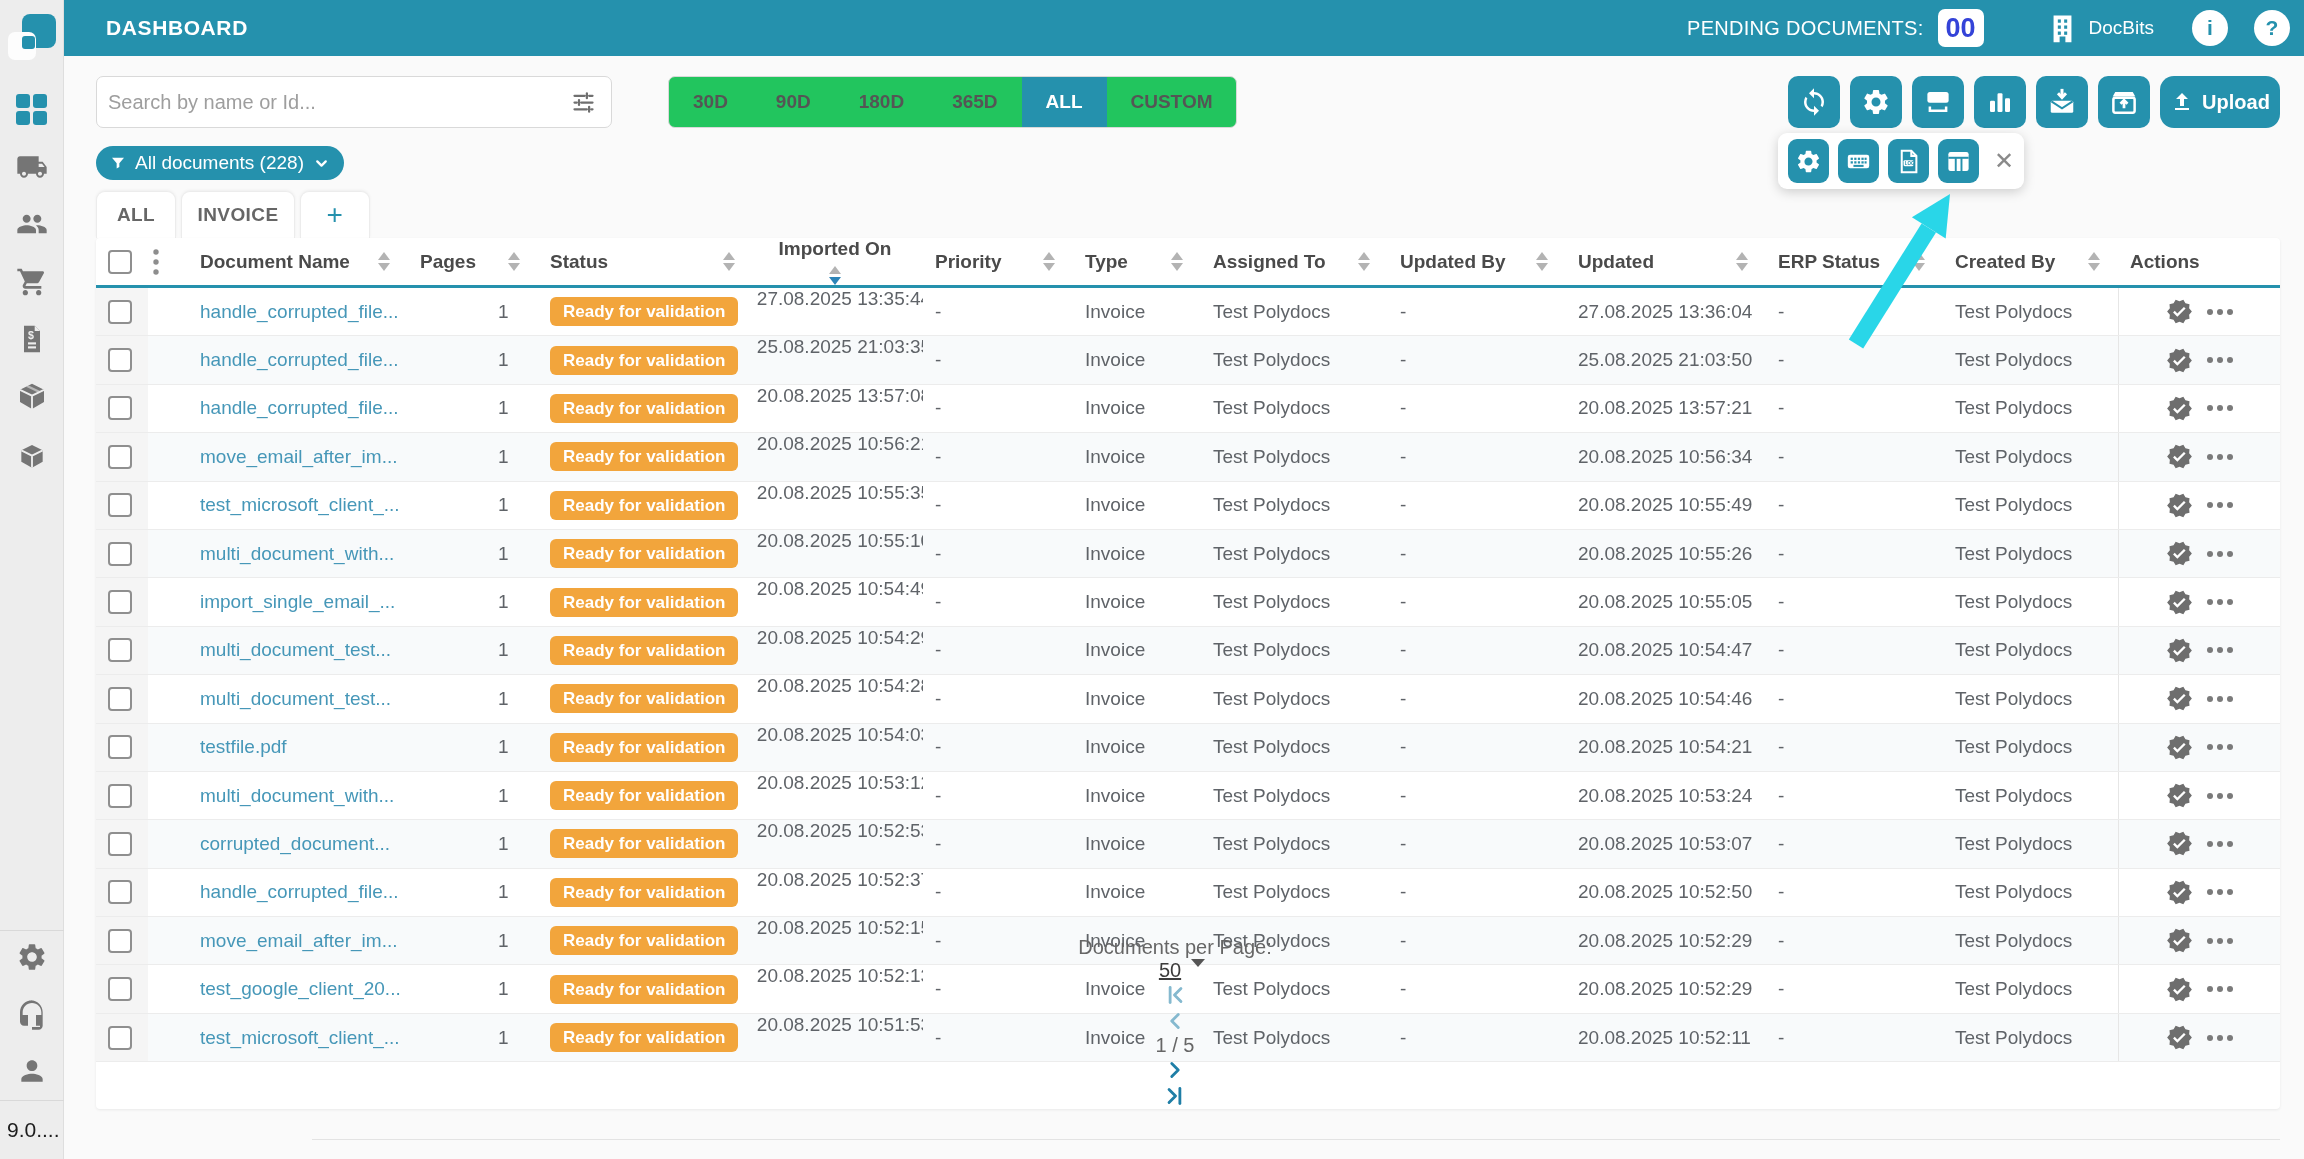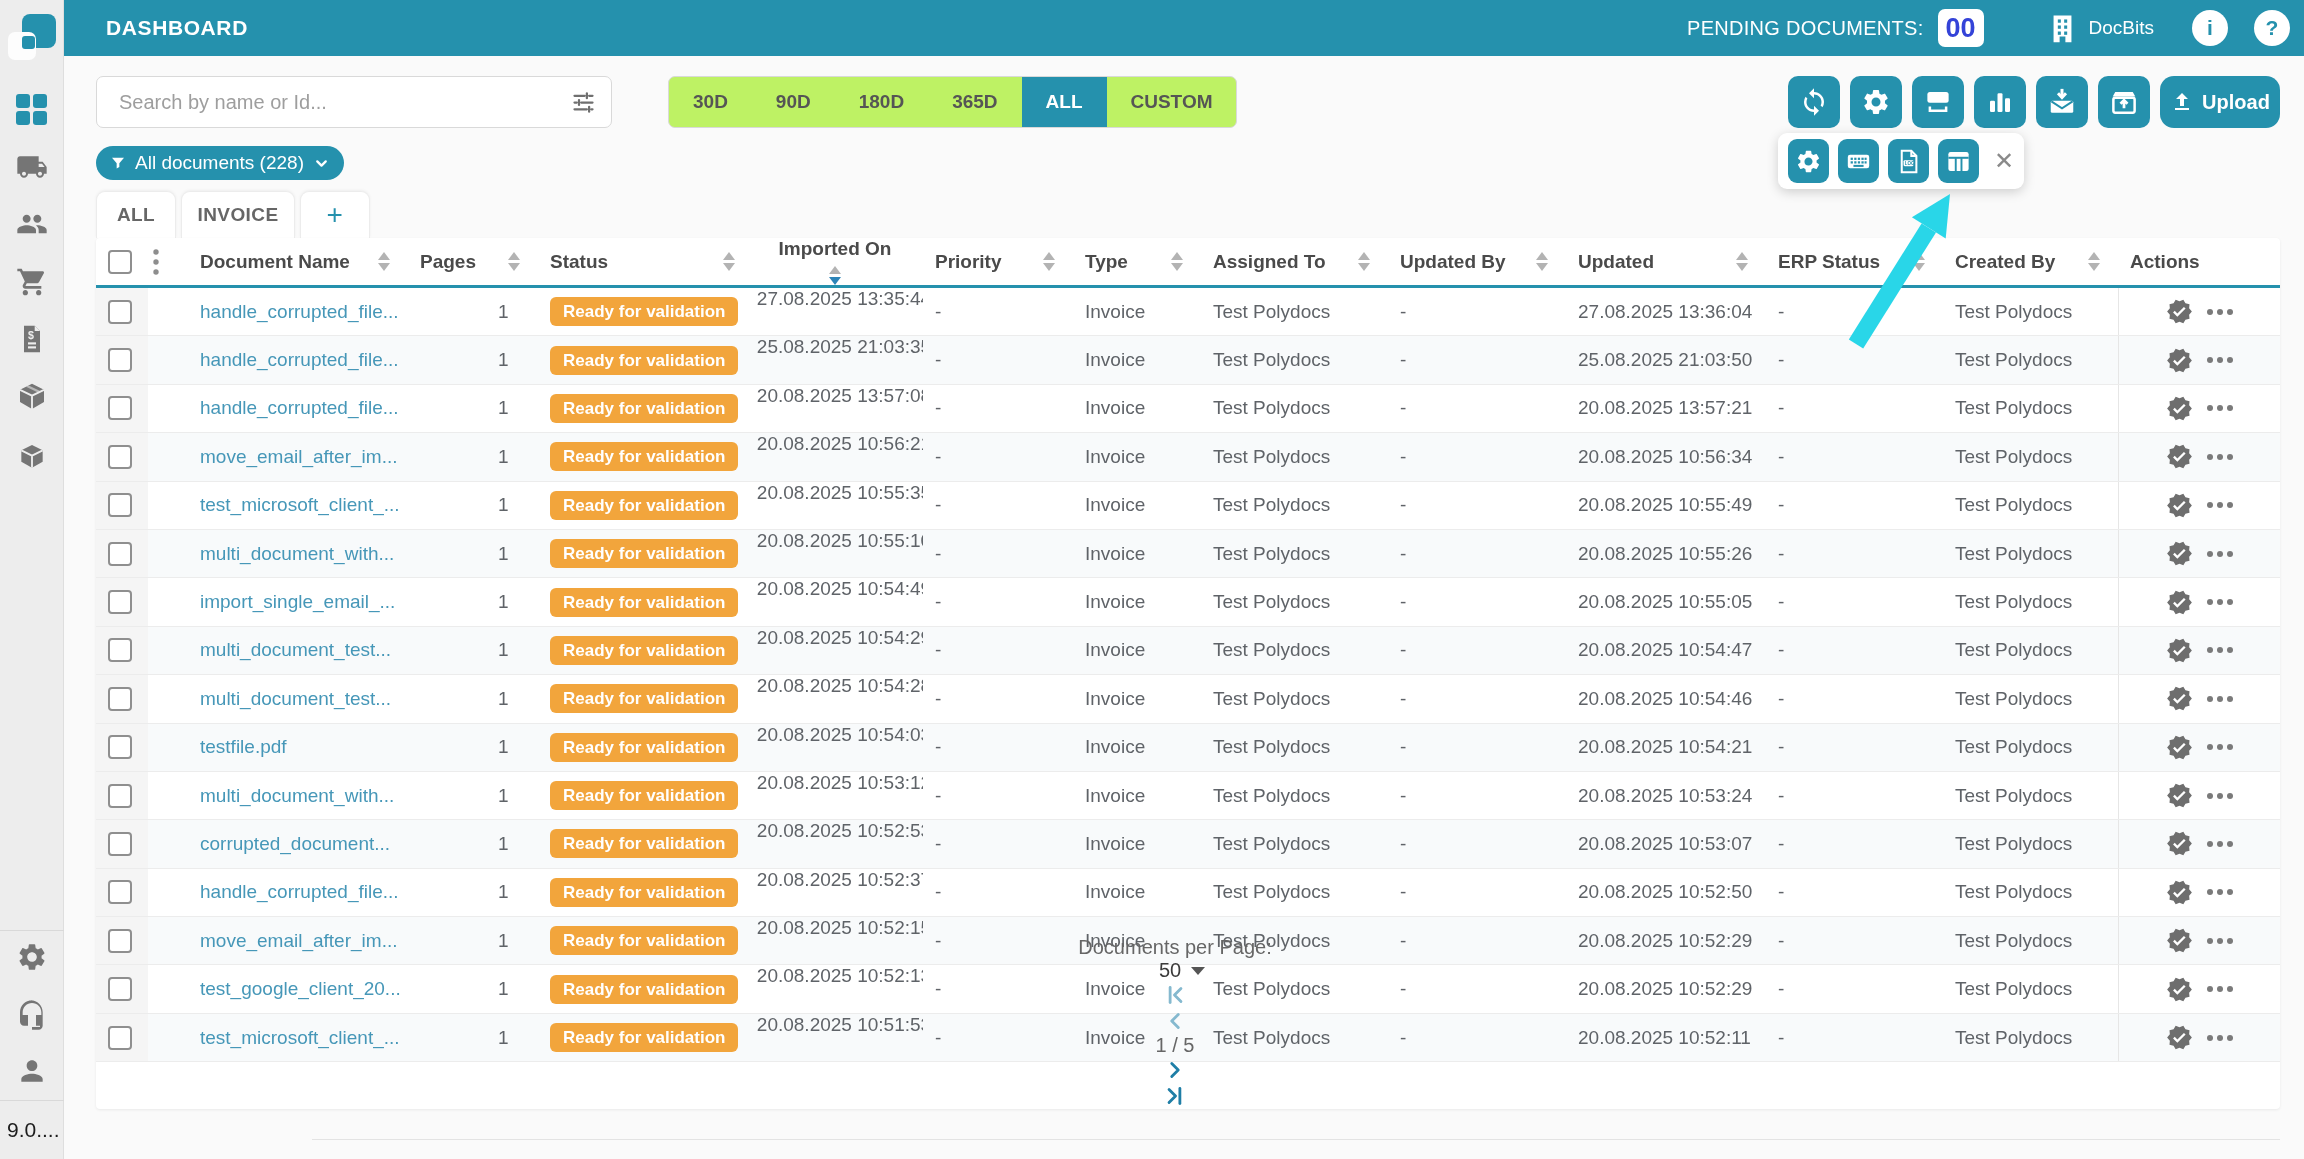--- a/index.html
+++ b/index.html
@@ -30,25 +30,25 @@
   .building{margin-left:62px;display:flex;align-items:center;}
   .company{color:#fff;font-size:19px;margin-left:10px;}
   .circle-icon{width:36px;height:36px;border-radius:50%;background:#fff;color:#2591ad;font-weight:800;font-size:21px;
     display:flex;align-items:center;justify-content:center;margin-left:38px;cursor:pointer;}
   .circle-icon.q{margin-left:26px;}
 
   
   .content{position:absolute;left:64px;top:56px;right:0;bottom:0;}
 
   .search-box{position:absolute;left:32px;top:20px;width:516px;height:52px;background:#fff;border:1px solid #d9d9d9;border-radius:7px;
-    display:flex;align-items:center;padding:0 14px 0 22px;}
+    display:flex;align-items:center;padding:0 14px 0 11px;}
   .search-box input{flex:1;border:none;outline:none;font-size:20px;color:#444;background:transparent;font-family:inherit;}
   .search-box input::placeholder{color:#9e9e9e;}
 
-  .ranges{position:absolute;left:604px;top:20px;height:52px;background:#bef264;border:1px solid #d9d9d9;border-radius:7px;
+  .ranges{position:absolute;left:604px;top:20px;height:52px;background:#22c55e;border:1px solid #d9d9d9;border-radius:7px;
     display:flex;align-items:stretch;overflow:hidden;}
   .range-btn{display:flex;align-items:center;justify-content:center;padding:0 24px;font-size:19px;font-weight:600;color:#555;cursor:pointer;}
   .range-btn.active{background:#2591ad;color:#fff;}
 
   .toolbar{position:absolute;right:24px;top:20px;display:flex;gap:10px;}
   .tool-btn{width:52px;height:52px;background:#2591ad;border-radius:10px;display:flex;align-items:center;justify-content:center;cursor:pointer;}
   .tool-btn svg{width:30px;height:30px;fill:#fff;}
   .upload-btn{width:120px;height:52px;background:#2591ad;border-radius:14px;display:flex;align-items:center;justify-content:center;
     gap:8px;color:#fff;font-size:20px;font-weight:700;cursor:pointer;}
   .upload-btn svg{width:24px;height:24px;fill:#fff;}
@@ -105,21 +105,21 @@
   .td.c-actions{border-left:1px solid #e6e6e6;justify-content:center;gap:14px;padding-left:0;}
 
   .checkbox{width:24px;height:24px;border:2px solid #8f8f8f;border-radius:4px;background:#fff;cursor:pointer;flex:0 0 auto;}
   .doclink{color:#4697b8;cursor:pointer;text-decoration:none;}
   .badge{background:#f2a53c;color:#fff;font-weight:700;font-size:17px;padding:6px 13px;border-radius:6px;line-height:1;}
   .seal{width:27px;height:27px;cursor:pointer;}
   .dots3{display:flex;gap:4px;cursor:pointer;}
   .dots3 i{width:6px;height:6px;border-radius:50%;background:#7a7a7a;}
 
   .pagination{height:47px;display:flex;align-items:center;justify-content:flex-end;padding-right:26px;font-size:20px;color:#666;flex-direction:column;}
-  .pp-value{color:#3c3c3c;margin-left:14px;cursor:pointer;display:flex;align-items:center;gap:10px;}
+  .pp-value{color:#3c3c3c;margin-left:14px;cursor:pointer;display:flex;align-items:flex-start;gap:10px;text-decoration:underline;}
   .caret{width:0;height:0;border-left:7px solid transparent;border-right:7px solid transparent;border-top:8px solid #555;}
   .pag-div{width:1px;height:30px;background:#dcdcdc;margin:0 30px;}
   .nav-btn{display:flex;align-items:center;justify-content:center;margin:0 9px;cursor:pointer;}
   .nav-btn svg{width:26px;height:26px;fill:none;stroke-width:2.6;stroke-linecap:round;stroke-linejoin:round;}
   .nav-btn.lite svg{stroke:#85b9cf;}
   .nav-btn.dark svg{stroke:#1f7ea6;}
   .page-info{margin:0 14px;color:#666;}
 
   .bottom-line{position:absolute;left:248px;top:1083px;width:1968px;height:1px;background:#e3e3e3;}
 </style>

